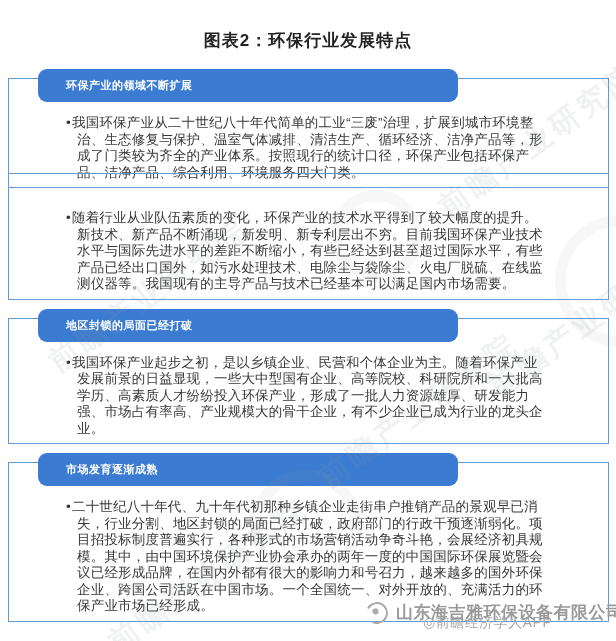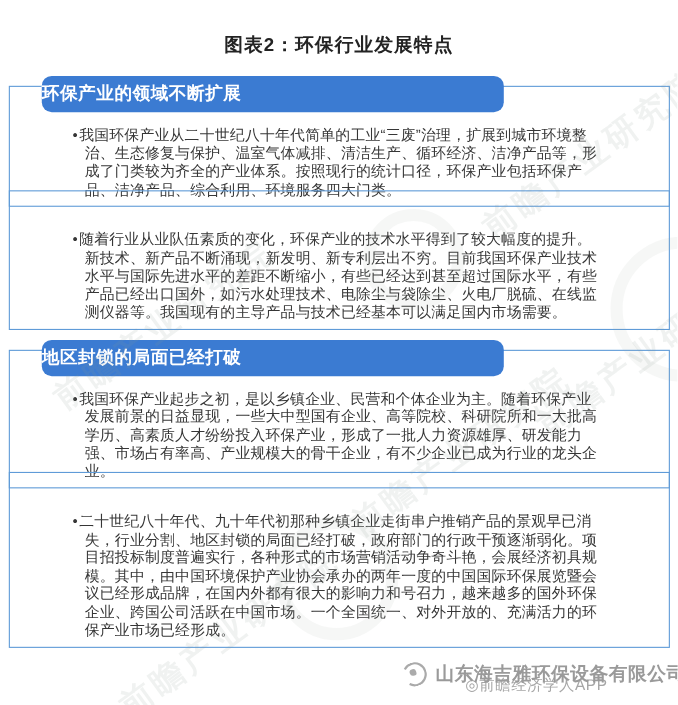--- a/index.html
+++ b/index.html
@@ -37,22 +37,23 @@
     position: relative;
     z-index: 2;
     box-sizing: border-box;
     margin-left: 30px;
     width: 420px;
     height: 33px;
     background: #3b7bd2;
     border-radius: 9px;
     color: #ffffff;
     font-weight: bold;
-    font-size: 16px;
+    font-size: 11px;
     line-height: 33px;
+    padding-left: 28px;
     letter-spacing: 0.5px;
   }
   .box {
     position: relative;
     z-index: 1;
     box-sizing: border-box;
     margin-top: -24px;
     border: 1.5px solid #5f9bd8;
     padding: 36px 58px 6px 57px;
   }
@@ -159,20 +160,23 @@
   <section class="feature">
     <div class="bar">
       <span>地区封锁的局面已经打破</span>
     </div>
     <div class="box">
       <p class="body-text"><span class="bullet">•</span><span>我国环保产业起步之初，是以乡镇企业、民营和个体企业为主。随着环保产业发展前景的日益显现，一些大中型国有企业、高等院校、科研院所和一大批高学历、高素质人才纷纷投入环保产业，形成了一批人力资源雄厚、研发能力强、市场占有率高、产业规模大的骨干企业，有不少企业已成为行业的龙头企业。</span></p>
     </div>
   </section>
 
   <section class="feature">
+    <div class="bar">
+      <span>市场发育逐渐成熟</span>
+    </div>
     <div class="box">
       <p class="body-text"><span class="bullet">•</span><span>二十世纪八十年代、九十年代初那种乡镇企业走街串户推销产品的景观早已消失，行业分割、地区封锁的局面已经打破，政府部门的行政干预逐渐弱化。项目招投标制度普遍实行，各种形式的市场营销活动争奇斗艳，会展经济初具规模。其中，由中国环境保护产业协会承办的两年一度的中国国际环保展览暨会议已经形成品牌，在国内外都有很大的影响力和号召力，越来越多的国外环保企业、跨国公司活跃在中国市场。一个全国统一、对外开放的、充满活力的环保产业市场已经形成。</span></p>
     </div>
   </section>
 
 </div>
 
 <span class="logo-circle">
     <span class="logo-dot"></span>
   </span>

